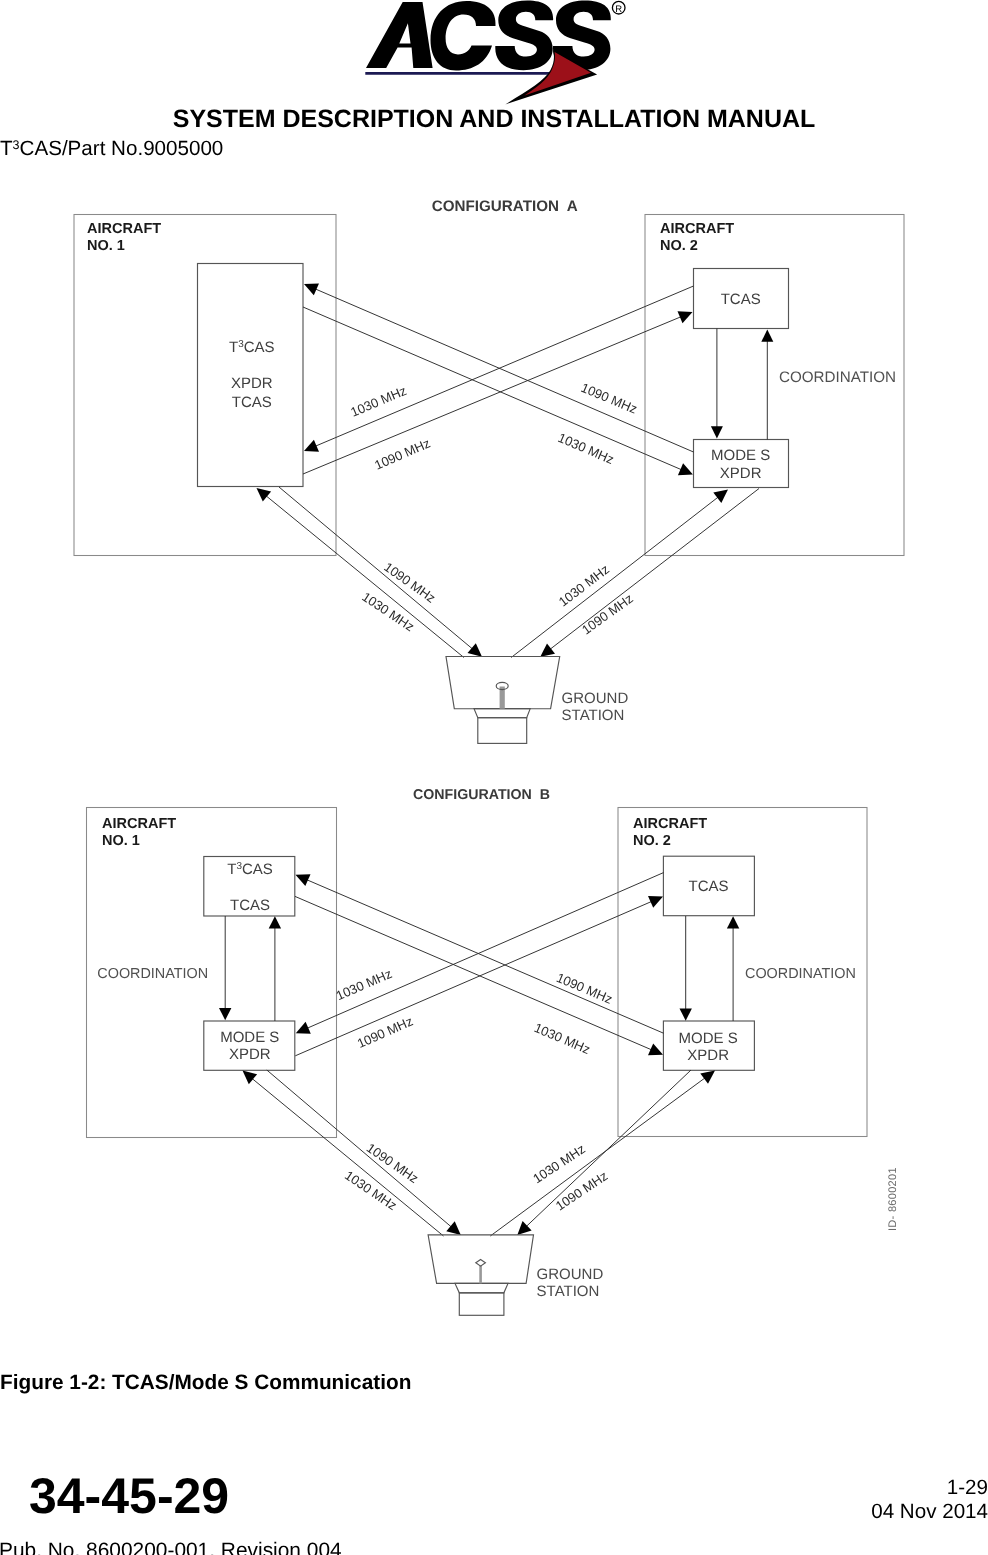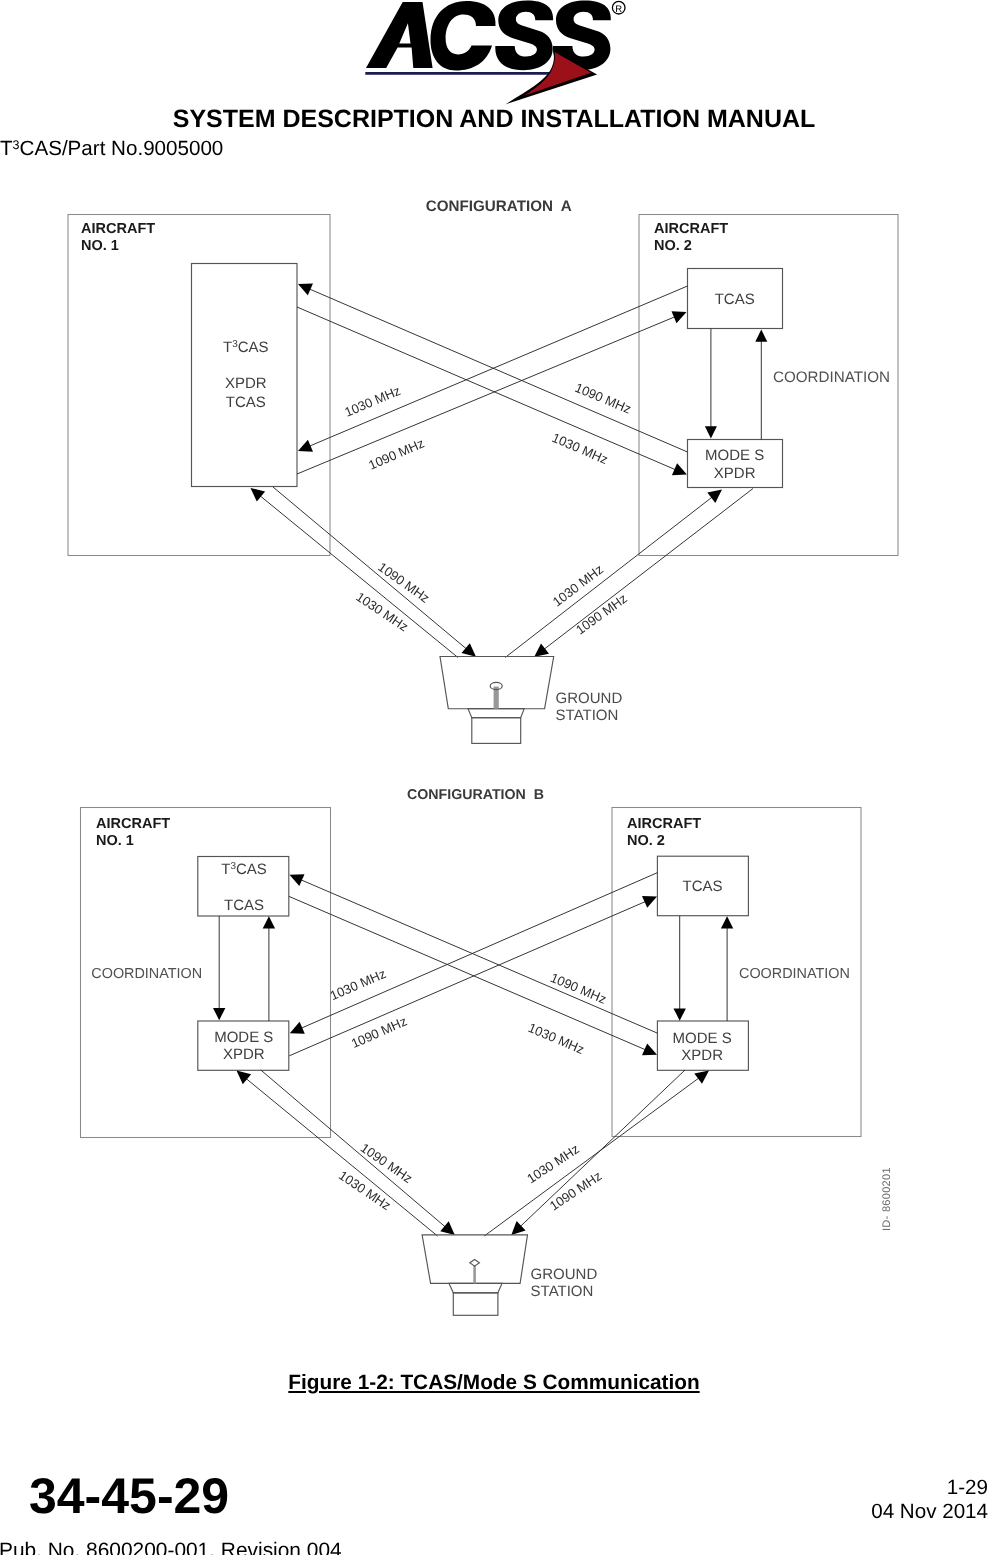--- a/index.html
+++ b/index.html
@@ -23,30 +23,30 @@
   .logo{position:absolute;left:362px;top:0px;width:270px;height:110px;}
   .logo svg{overflow:visible;}
   .logo-word{fill:#000;}
   
   .logo-rule{stroke:#1c1a53;stroke-width:2.8;}
   .logo-swoosh-outline{fill:#000;}
   .logo-swoosh{fill:#9c1019;}
   .reg-ring{fill:none;stroke:#000;stroke-width:1.3;}
   .reg-r{font-family:"Liberation Sans","DejaVu Sans",sans-serif;font-size:9.5px;fill:#000;text-anchor:middle;}
   
-  .fig-cap{position:absolute;left:0;right:0;top:1371px;text-align:center;
-    font-size:20.8px;font-weight:bold;line-height:24px;text-decoration:underline;}
+  .fig-cap{position:absolute;left:0;right:0;top:1371px;
+    font-size:20.8px;font-weight:bold;line-height:24px;}
   
   .ftr{position:absolute;left:0;right:0;top:1470px;height:80px;}
   .ftr-left{position:absolute;left:-1px;top:29px;font-size:20.9px;line-height:24px;margin-top:40px;}
   .ftr-center{position:absolute;left:29px;right:0;top:-1px;text-align:left;font-size:50px;font-weight:bold;line-height:55px;}
   .ftr-right{position:absolute;right:0px;top:6px;text-align:right;font-size:20.6px;line-height:24.4px;}
   .ftr-note{position:absolute;left:0;right:0;top:1529px;text-align:center;font-size:16.85px;line-height:20px;}
   svg{display:block;}
-  .figure-area{position:absolute;left:11px;top:0;width:792px;height:1360px;}
+  .figure-area{position:absolute;left:17px;top:0;width:792px;height:1360px;}
   .figsvg{position:absolute;left:0;top:0;}
   .obx{fill:none;stroke:#8a8a8a;stroke-width:1.05;}
   .bx{fill:none;stroke:#555;stroke-width:1.15;}
   .ln{fill:none;stroke:#2a2a2a;stroke-width:0.95;}
   .ah{fill:#000;}
   .gs{fill:none;stroke:#555;stroke-width:1.15;}
   .gs2{fill:#999;stroke:none;}
   .cfg-title{white-space:pre;font-size:15.2px;font-weight:bold;fill:#3a3a3a;text-anchor:middle;}
   .cfg-title-b{font-size:14.2px;}
   .acft{font-size:14.5px;font-weight:bold;fill:#1a1a1a;}

